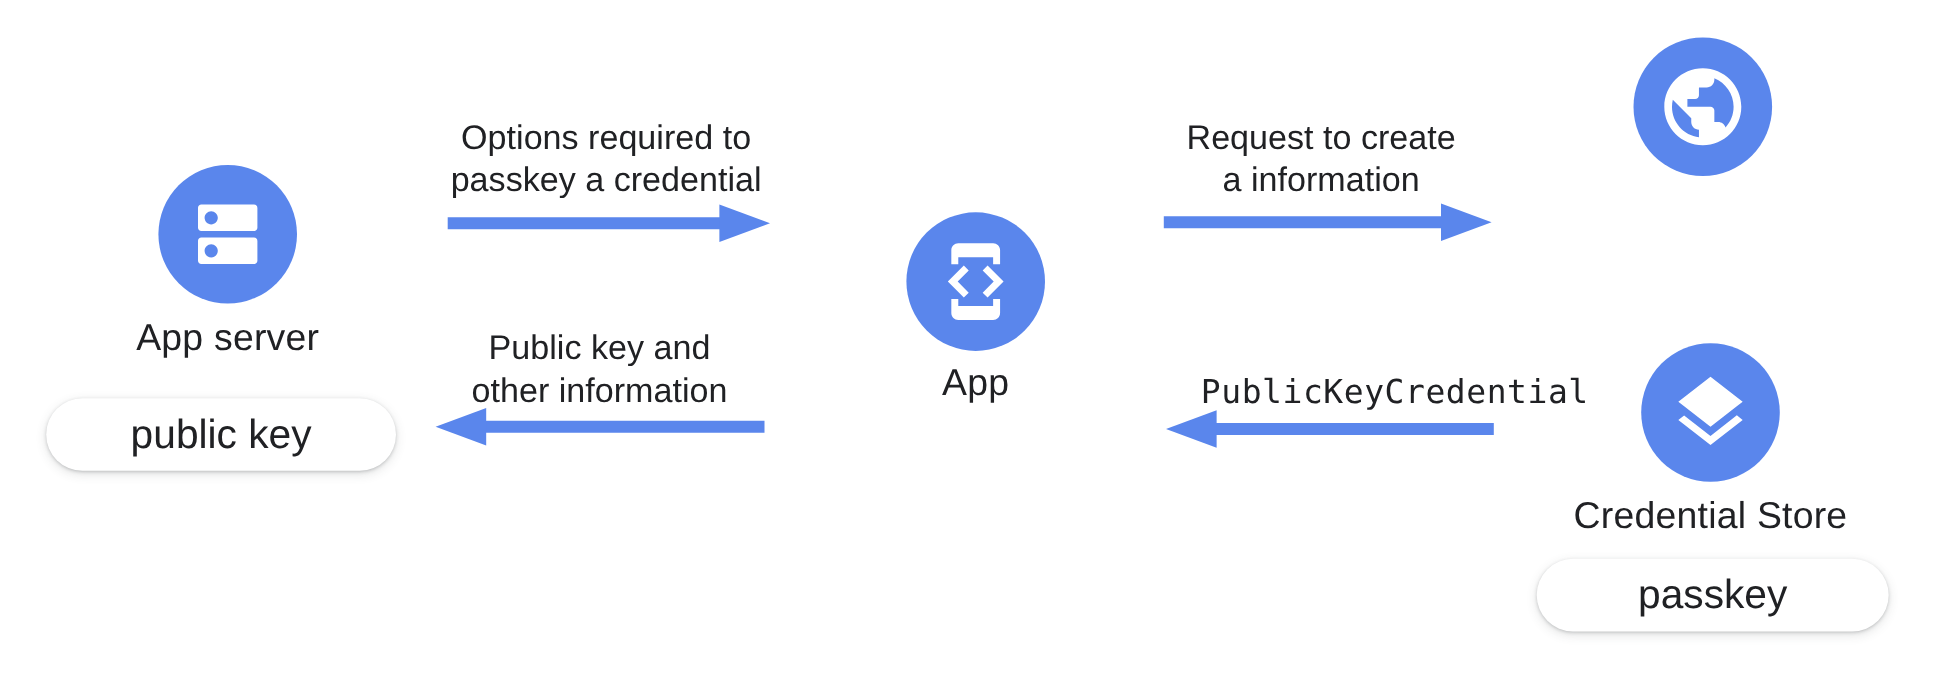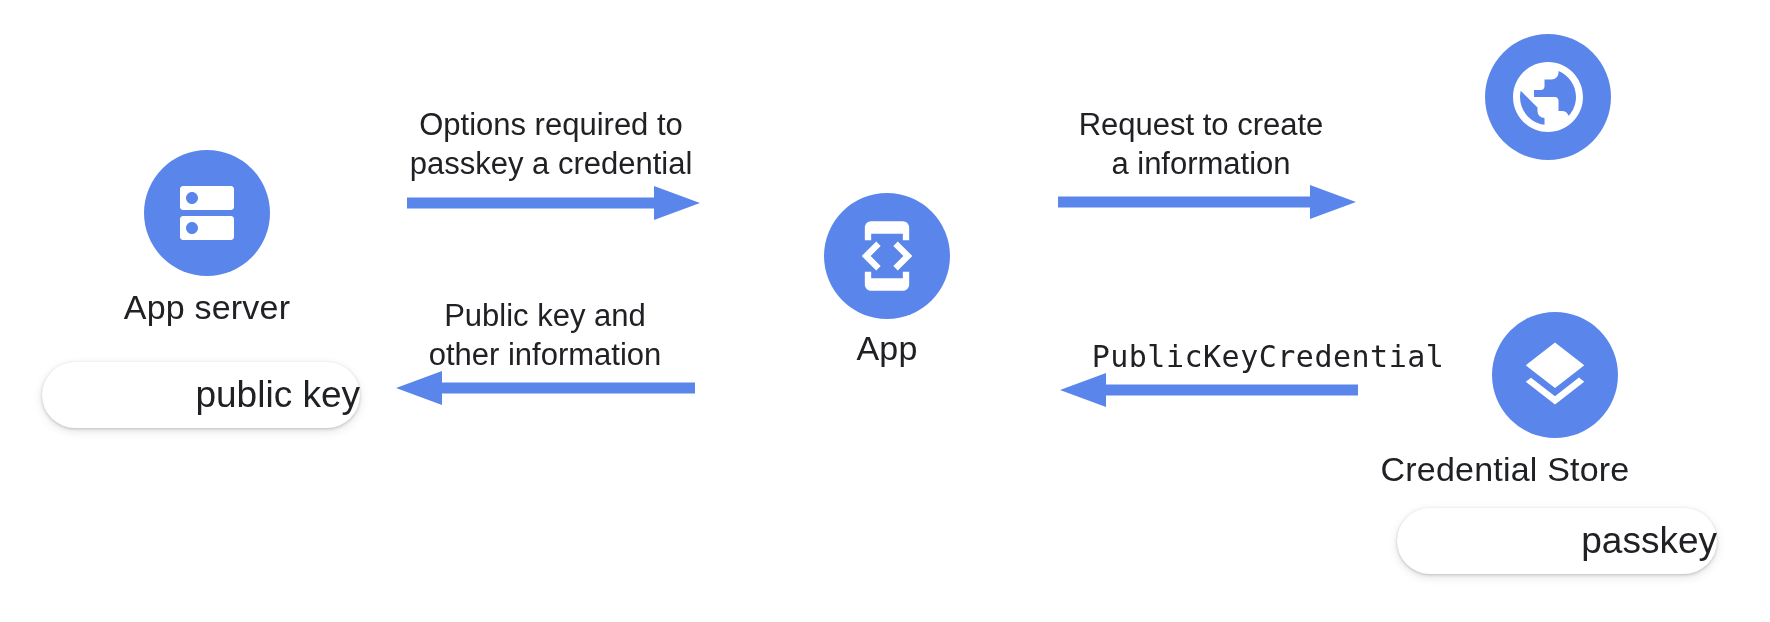--- a/index.html
+++ b/index.html
@@ -35,21 +35,21 @@
     position:absolute;text-align:center;
     font-size:31px;font-weight:400;line-height:39px;color:var(--text-color);
   }
   .flow-label .line{display:block;}
   .flow-label.mono{
     font-family:"DejaVu Sans Mono","Liberation Mono",monospace;
     font-size:30px;line-height:38px;letter-spacing:.5px;
   }
   .pill{
     position:absolute;background:var(--pill-bg);border-radius:33px;
-    display:flex;align-items:center;justify-content:flex-end;
+    display:flex;align-items:center;justify-content:center;
     font-size:37px;font-weight:500;color:var(--text-color);
     box-shadow:0 1px 3px rgba(60,64,67,.25),0 3px 10px rgba(60,64,67,.15);
   }
 </style>
 </head>
 <body>
 
 <div class="canvas">
 
   <svg class="arrow-layer" width="1770" height="622" viewBox="0 0 1770 622">
@@ -100,21 +100,21 @@
     </span>
   </div>
 
   <div class="node-circle" style="left:1492px;top:312px;width:126px;height:126px;">
     <span>
       <svg width="78" height="78" viewBox="0 0 24 24">
           <path class="icon-glyph" d="M11.99 18.54l-7.37-5.73L3 14.07l9 7 9-7-1.63-1.27-7.38 5.74zM12 16l7.36-5.73L21 9l-9-7-9 7 1.63 1.27L12 16z"></path>
         </svg>
     </span>
   </div>
-  <div class="node-label" style="left:1345px;top:450px;width:320px;">Credential Store</div>
+  <div class="node-label" style="left:1395px;top:450px;width:320px;">Credential Store</div>
   <div class="pill" style="left:1397px;top:508px;width:320px;height:66px;">
     <span>passkey</span>
   </div>
 
   <div class="flow-label" style="left:351px;top:105px;width:400px;">
     <span class="line">Options required to</span>
     <span class="line">passkey a credential</span>
   </div>
   <div class="flow-label" style="left:345px;top:296px;width:400px;">
     <span class="line">Public key and</span>

